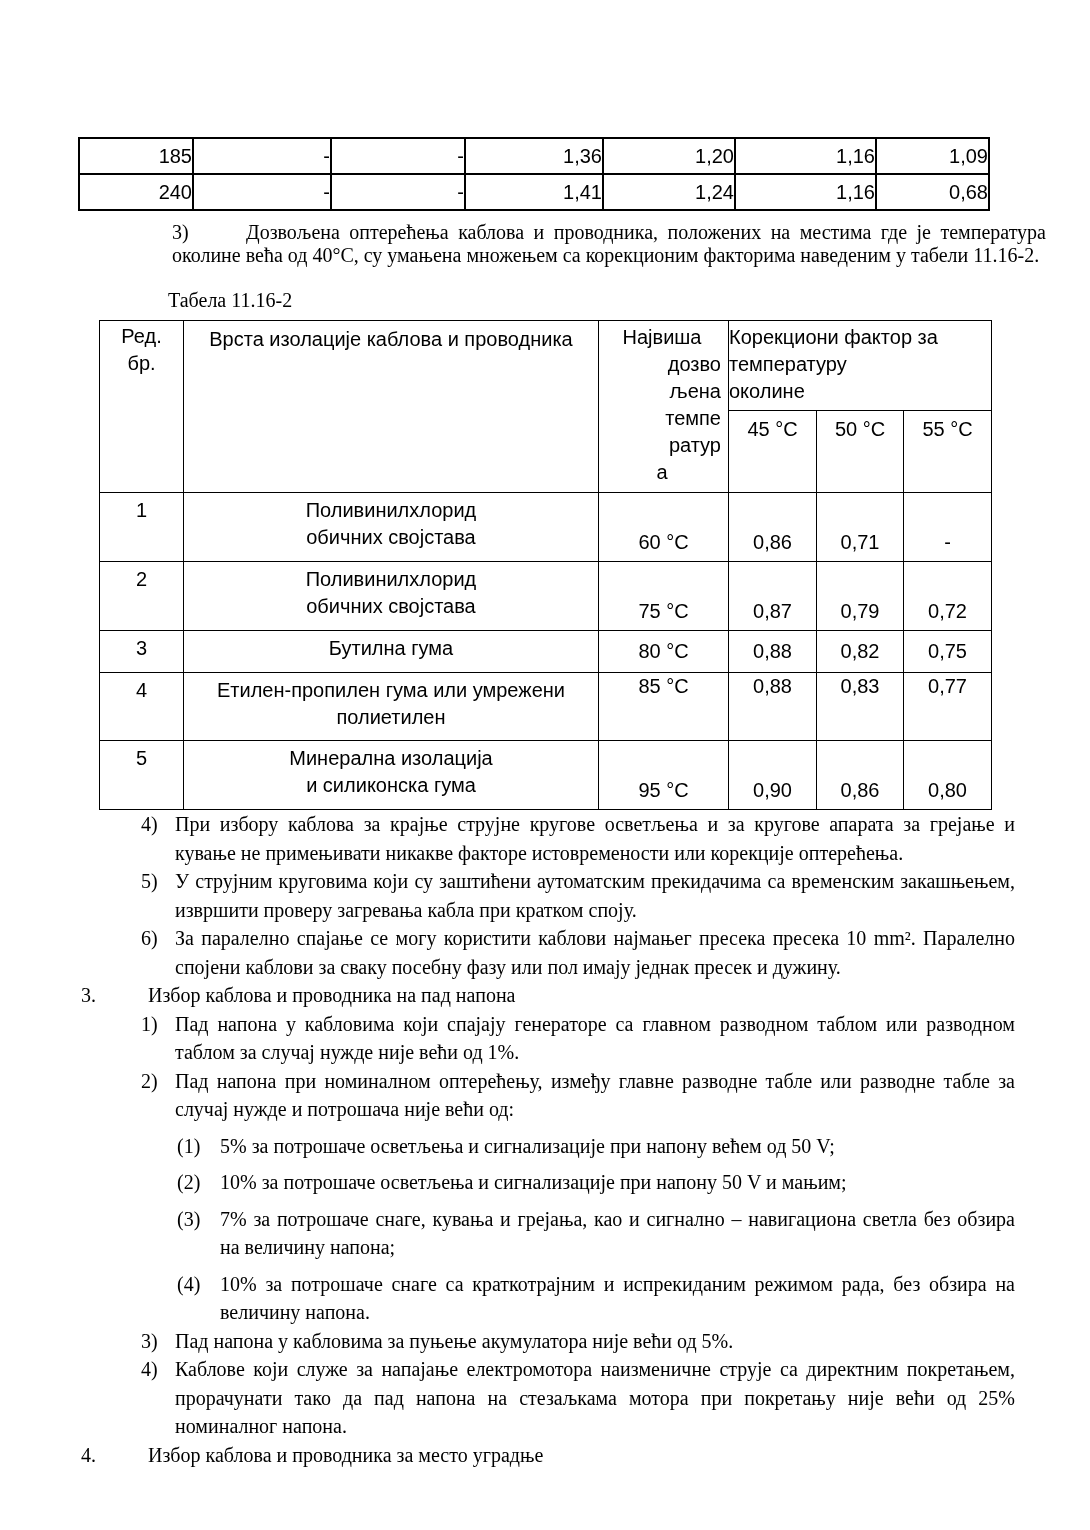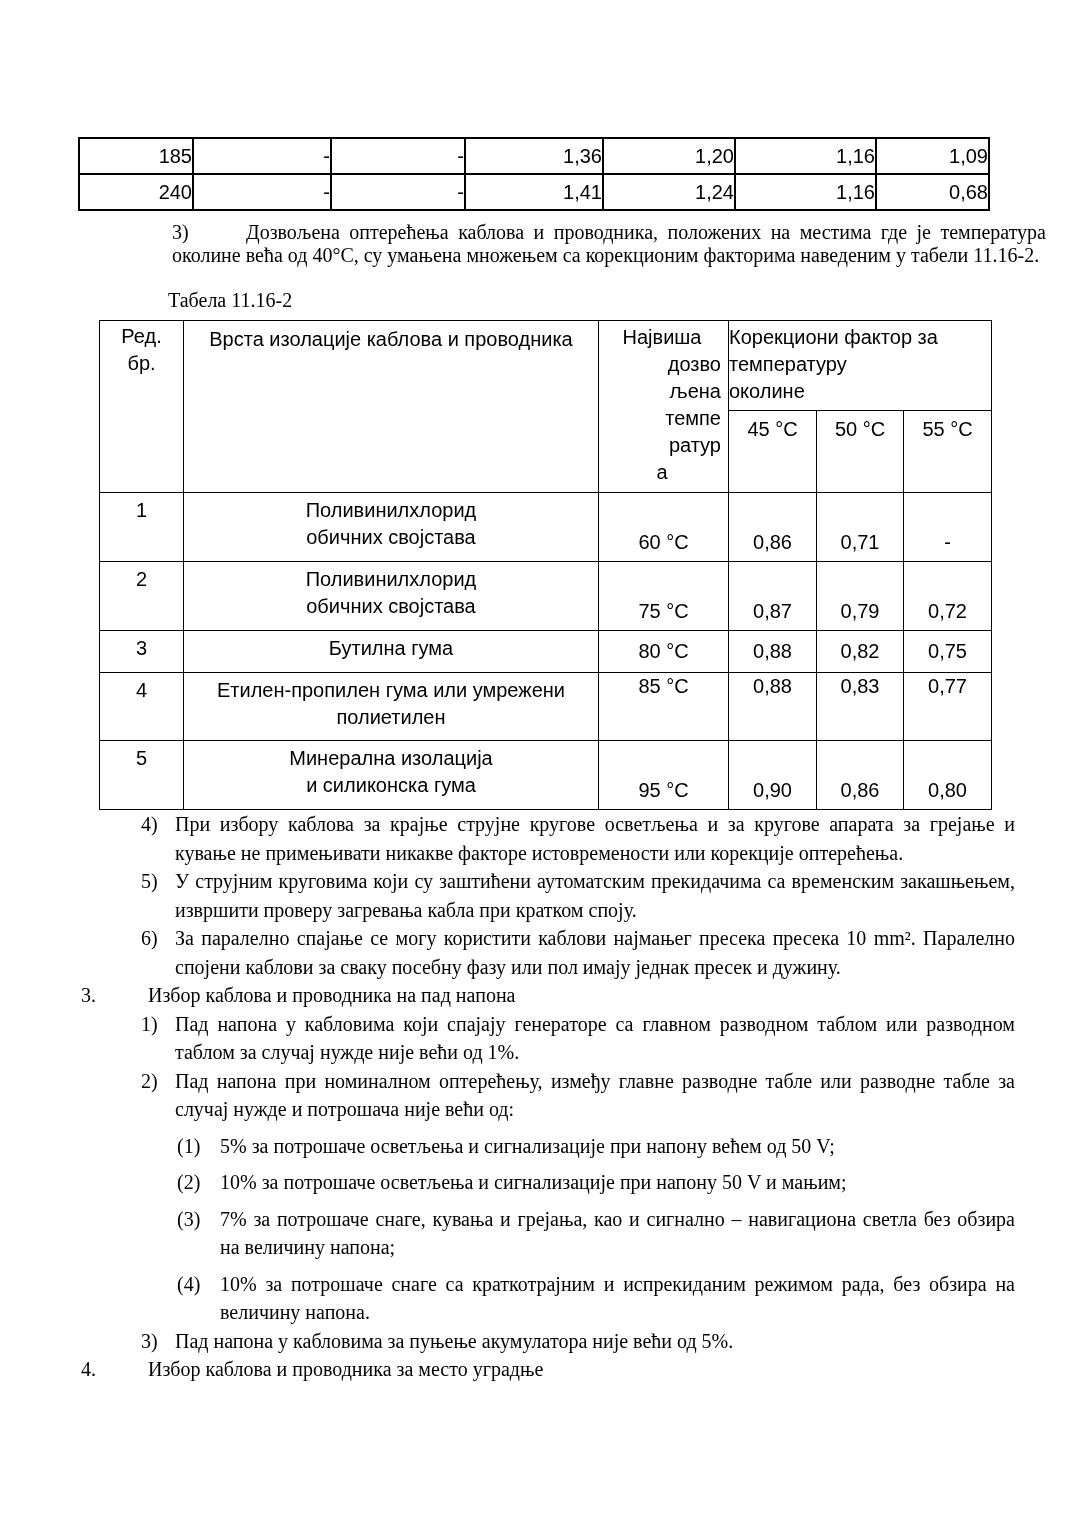--- a/index.html
+++ b/index.html
@@ -221,17 +221,18 @@
     <div class="sub"><span class="num">(1)</span><span>5% за потрошаче осветљења и сигнализације при напону већем од 50 V;</span></div>
 
     <div class="sub"><span class="num">(2)</span><span>10% за потрошаче осветљења и сигнализације при напону 50 V и мањим;</span></div>
 
     <div class="sub"><span class="num">(3)</span><span>7% за потрошаче снаге, кувања и грејања, као и сигнално – навигациона светла без обзира на величину напона;</span></div>
 
     <div class="sub"><span class="num">(4)</span><span>10% за потрошаче снаге са краткотрајним и испрекиданим режимом рада, без обзира на величину напона.</span></div>
 
     <div class="li"><span class="num">3)</span><span>Пад напона у кабловима за пуњење акумулатора није већи од 5%.</span></div>
 
+    <div class="li"><span class="num">4)</span><span>Каблове који служе за напајање електромотора наизменичне струје са директним покретањем, прорачунати тако да пад напона на стезаљкама мотора при покретању није већи од 25% номиналног напона.</span></div>
 
     <div class="sec"><span class="num">4.</span><span>Избор каблова и проводника за место уградње</span></div>
 
   </div>
 </div>
 
 </body></html>

